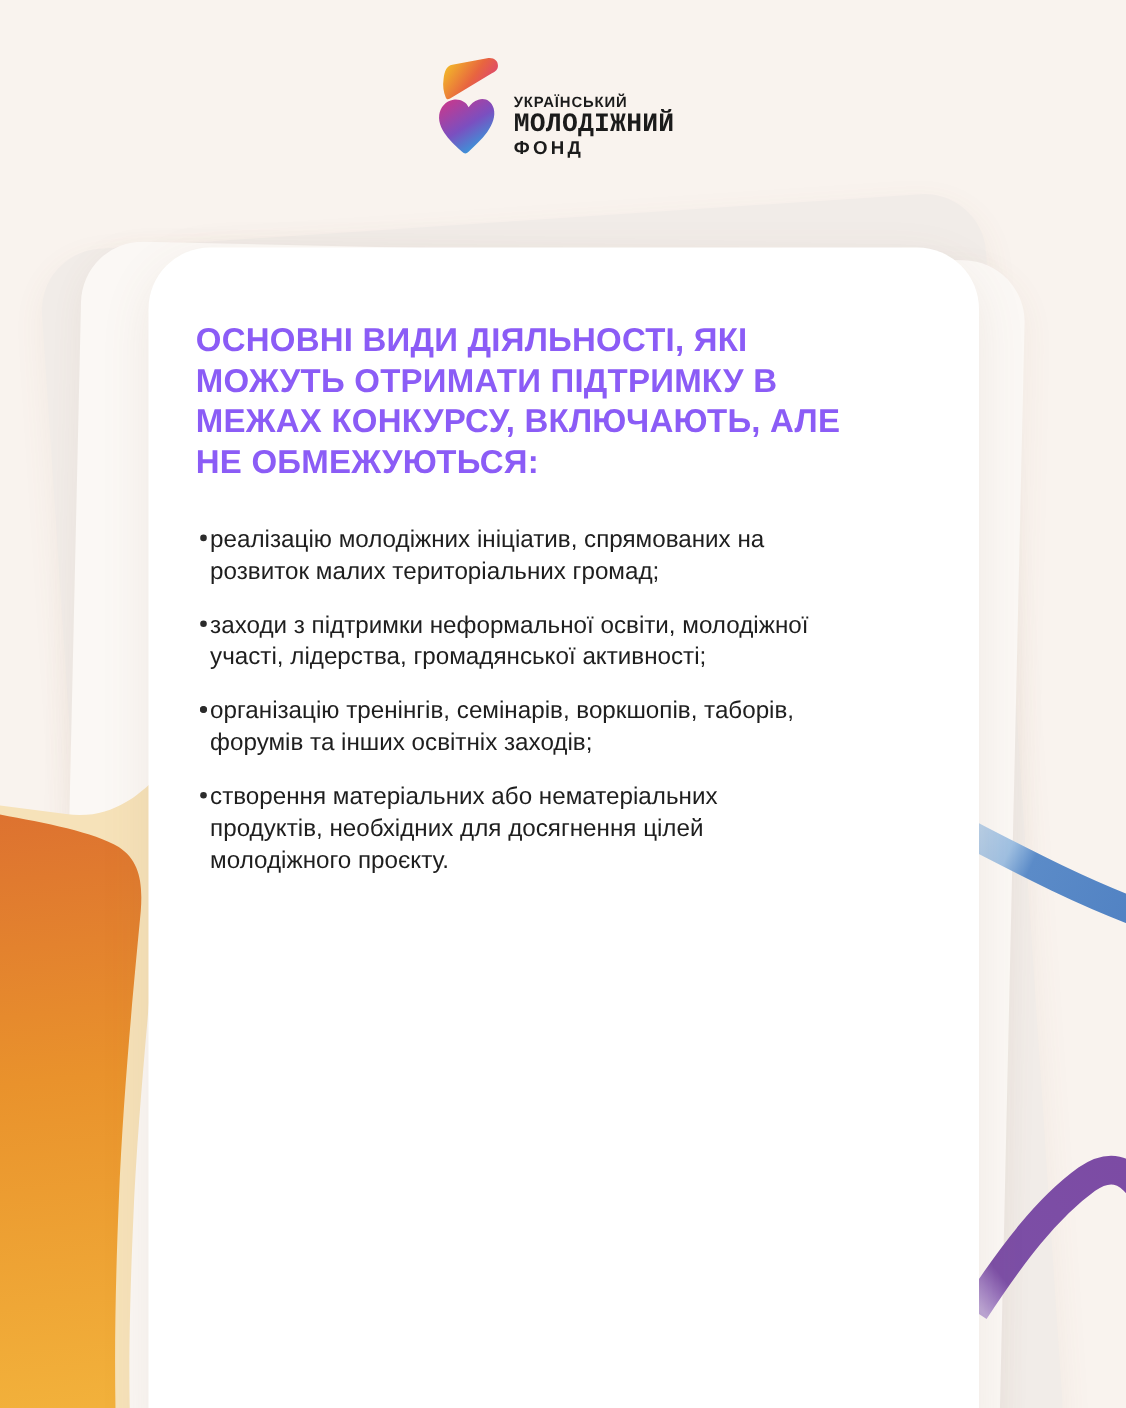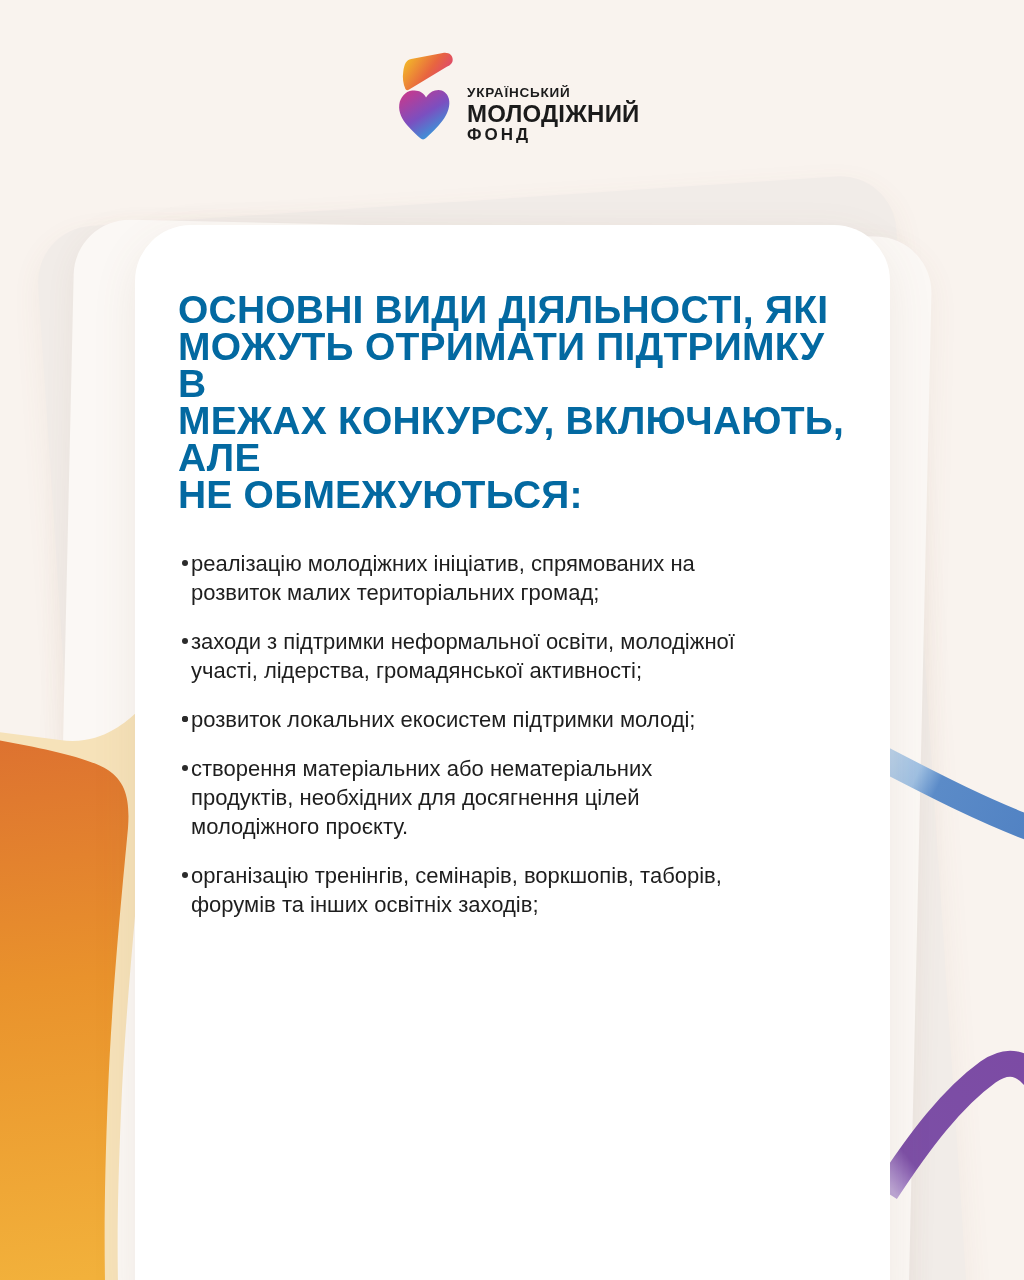--- a/index.html
+++ b/index.html
@@ -32,29 +32,29 @@
     background:#FFFFFF;border-radius:56px;
     box-shadow:0 16px 45px rgba(140,100,70,.10);
     z-index:5;
   }
 
   
   .logo{position:absolute;left:398px;top:50px;display:flex;z-index:6;}
   .logo-mark{width:56px;height:94px;}
   .logo-text{margin-left:13px;padding-top:34px;color:#1b1b1b;}
   .logo-line1{font-size:13.5px;font-weight:700;letter-spacing:.8px;line-height:17px;}
-  .logo-line2{font-size:24px;font-weight:800;letter-spacing:.2px;line-height:26px;}
+  .logo-line2{font-size:24px;font-weight:800;letter-spacing:.2px;line-height:26px;font-family:Liberation Mono, monospace;}
   .logo-line3{font-size:17px;font-weight:700;letter-spacing:3px;line-height:16px;}
 
   
   .card-content{padding:66px 38px 0 43px;}
   .heading{
     margin:0 0 26px 0;
-    font-size:39px;line-height:37px;font-weight:700;
-    color:#0369a1;letter-spacing:.2px;
+    font-size:30px;line-height:37px;font-weight:700;
+    color:#8b5cf6;letter-spacing:.2px;
     white-space:pre-line;
   }
   ul.bullets{list-style:none;margin:0;padding:0 0 0 13px;}
   ul.bullets li{
     position:relative;
     font-size:22px;line-height:29px;
     white-space:pre-line;color:#1e1e1e;margin-top:36px;
   }
   ul.bullets li + li{margin-top:20px;}
   ul.bullets li .dot{
@@ -144,23 +144,23 @@
       <h1 class="heading">ОСНОВНІ ВИДИ ДІЯЛЬНОСТІ, ЯКІ
 МОЖУТЬ ОТРИМАТИ ПІДТРИМКУ В
 МЕЖАХ КОНКУРСУ, ВКЛЮЧАЮТЬ, АЛЕ
 НЕ ОБМЕЖУЮТЬСЯ:</h1>
       <ul class="bullets">
         <li><span class="dot"></span><span>реалізацію молодіжних ініціатив, спрямованих на
 розвиток малих територіальних громад;</span></li>
         <li><span class="dot"></span><span>заходи з підтримки неформальної освіти, молодіжної
 участі, лідерства, громадянської активності;</span></li>
         <li><span class="dot"></span></li>
-        <li><span class="dot"></span><span>розвиток локальних екосистем підтримки молоді;</span></li>
+        <li><span class="dot"></span></li>
+        <li><span class="dot"></span><span>організацію тренінгів, семінарів, воркшопів, таборів,
+форумів та інших освітніх заходів;</span></li>
         <li><span class="dot"></span><span>створення матеріальних або нематеріальних
 продуктів, необхідних для досягнення цілей
 молодіжного проєкту.</span></li>
-        <li><span class="dot"></span><span>організацію тренінгів, семінарів, воркшопів, таборів,
-форумів та інших освітніх заходів;</span></li>
       </ul>
     </div>
   </div>
 
 </div>
 
 </body></html>

